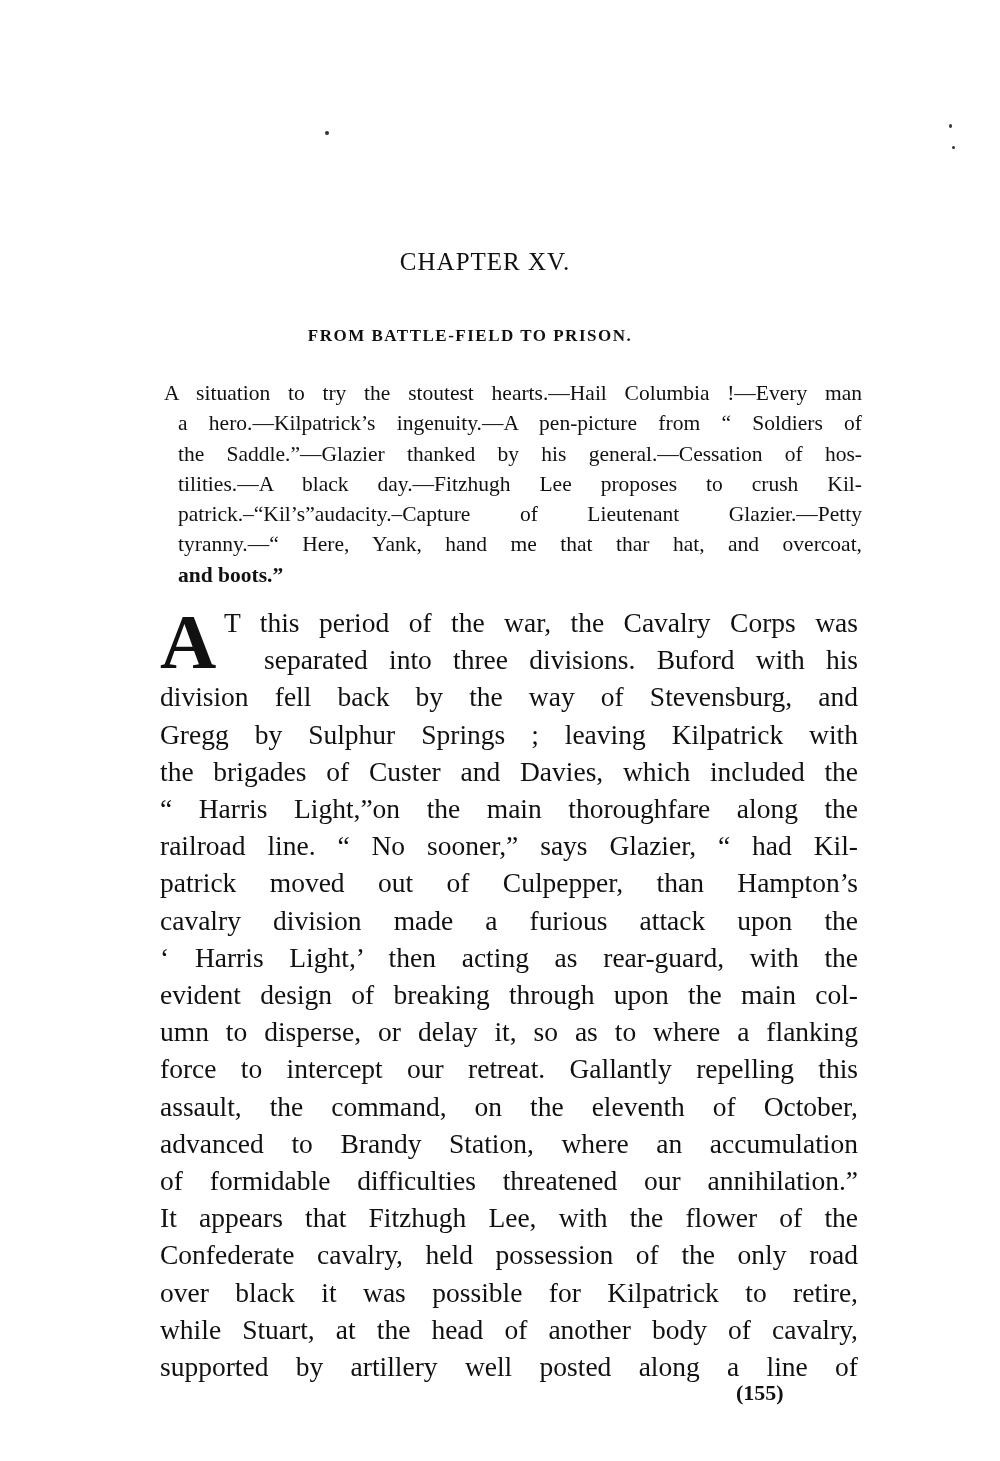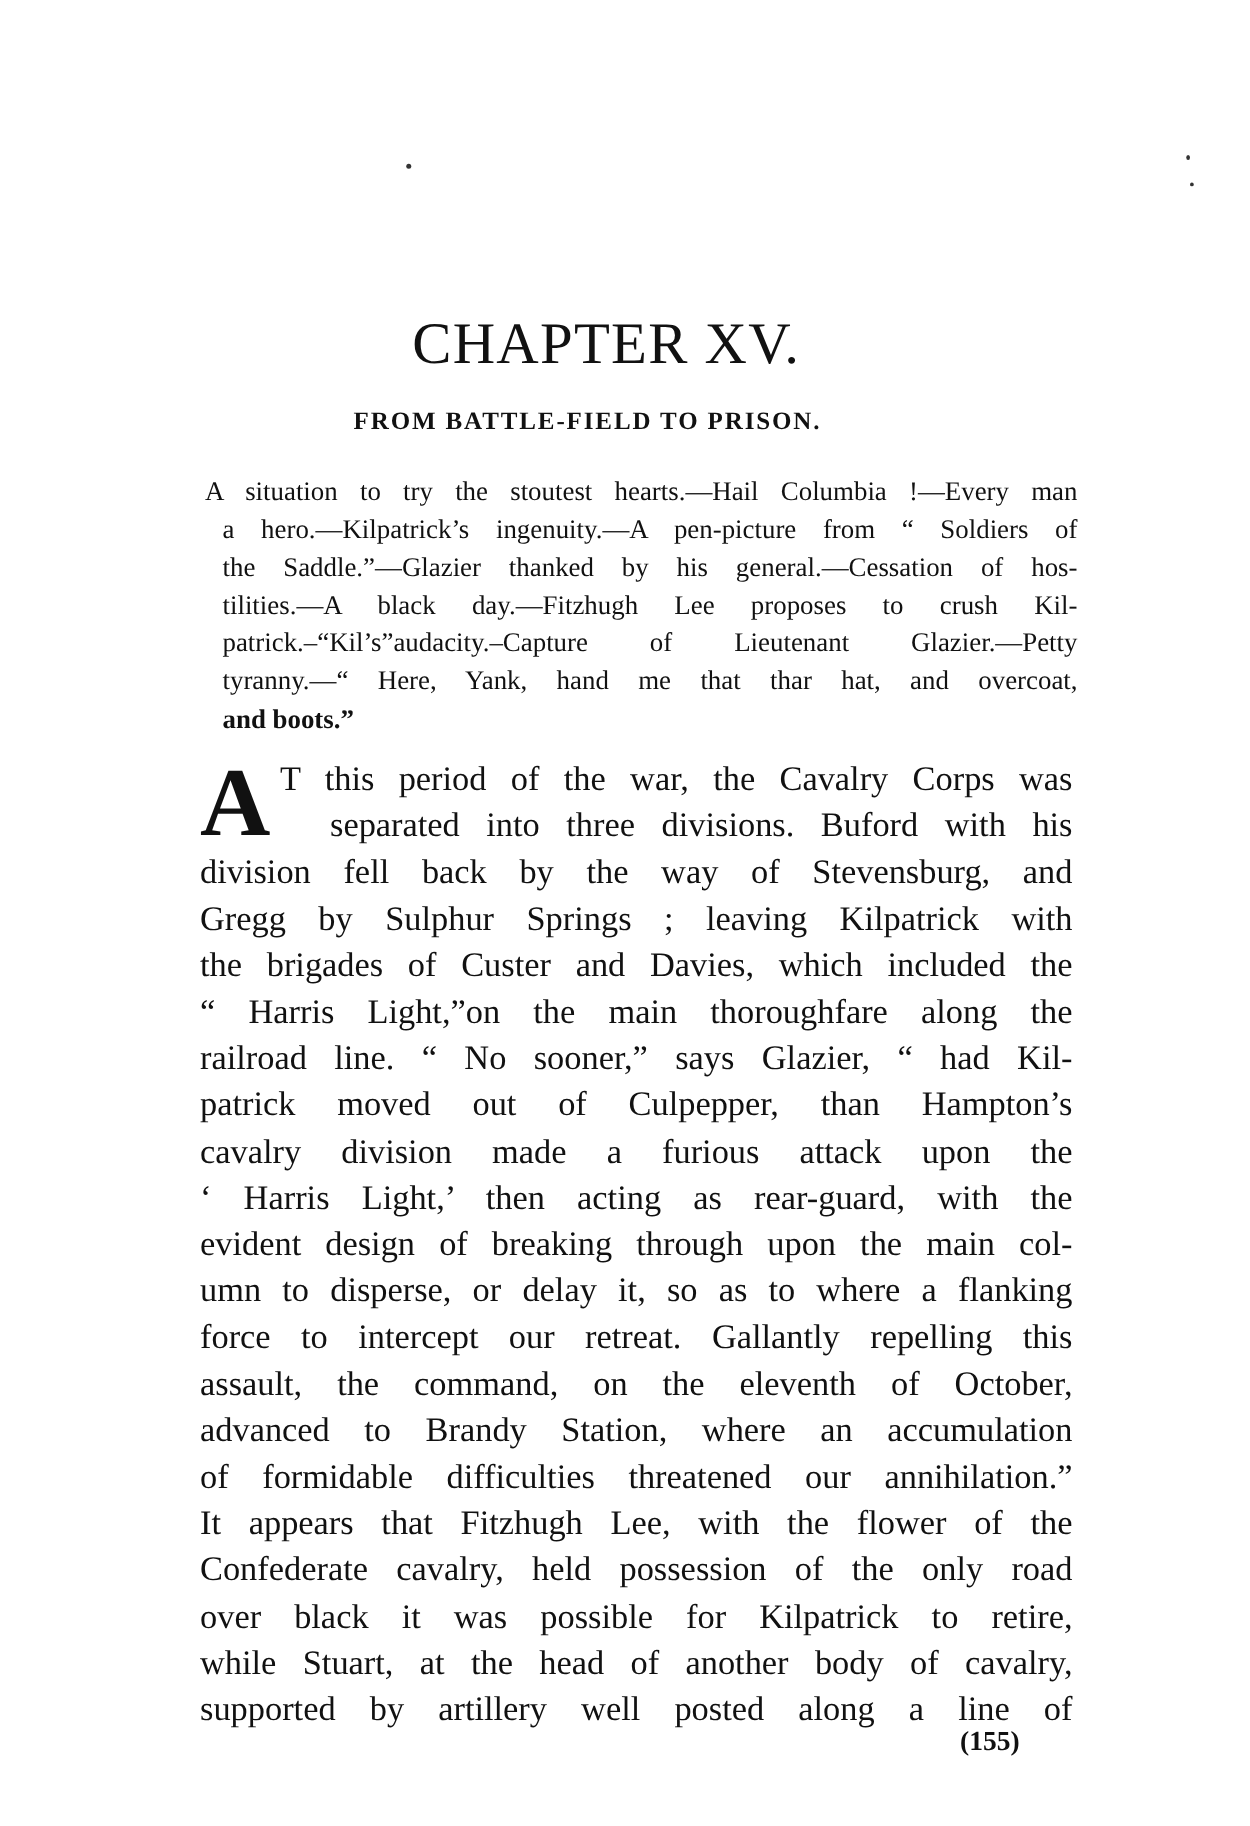--- a/index.html
+++ b/index.html
@@ -25,32 +25,32 @@
       position: absolute;
       background: #333;
       border-radius: 50%;
     }
     .chapter-title {
       position: absolute;
       top: 248px;
       left: 0;
       width: 960px;
       text-align: center;
-      font-size: 47px;
+      font-size: 25px;
       letter-spacing: 1px;
       padding-left: 10px;
       box-sizing: border-box;
     }
     .chapter-subtitle {
       position: absolute;
       top: 326px;
       left: 0;
       width: 912px;
       text-align: center;
-      font-size: 20px;
+      font-size: 17px;
       font-weight: bold;
       letter-spacing: 1.5px;
       padding-left: 28px;
       box-sizing: border-box;
     }
     .summary {
       position: absolute;
       top: 378px;
       left: 164px;
       width: 698px;
@@ -91,21 +91,21 @@
       font-weight: bold;
       font-family: "Liberation Serif", "DejaVu Serif", serif;
     }
     .indented {
       padding-left: 56px;
       box-sizing: border-box;
     }
     .folio {
       position: absolute;
       top: 1380px;
-      left: 768px;
+      left: 736px;
       font-size: 22px;
       font-weight: bold;
     }
   </style>
 </head>
 <body>
 
 <div class="page">
 
   <span class="speck" style="left:325px;top:131px;width:4px;height:4px;"></span>

